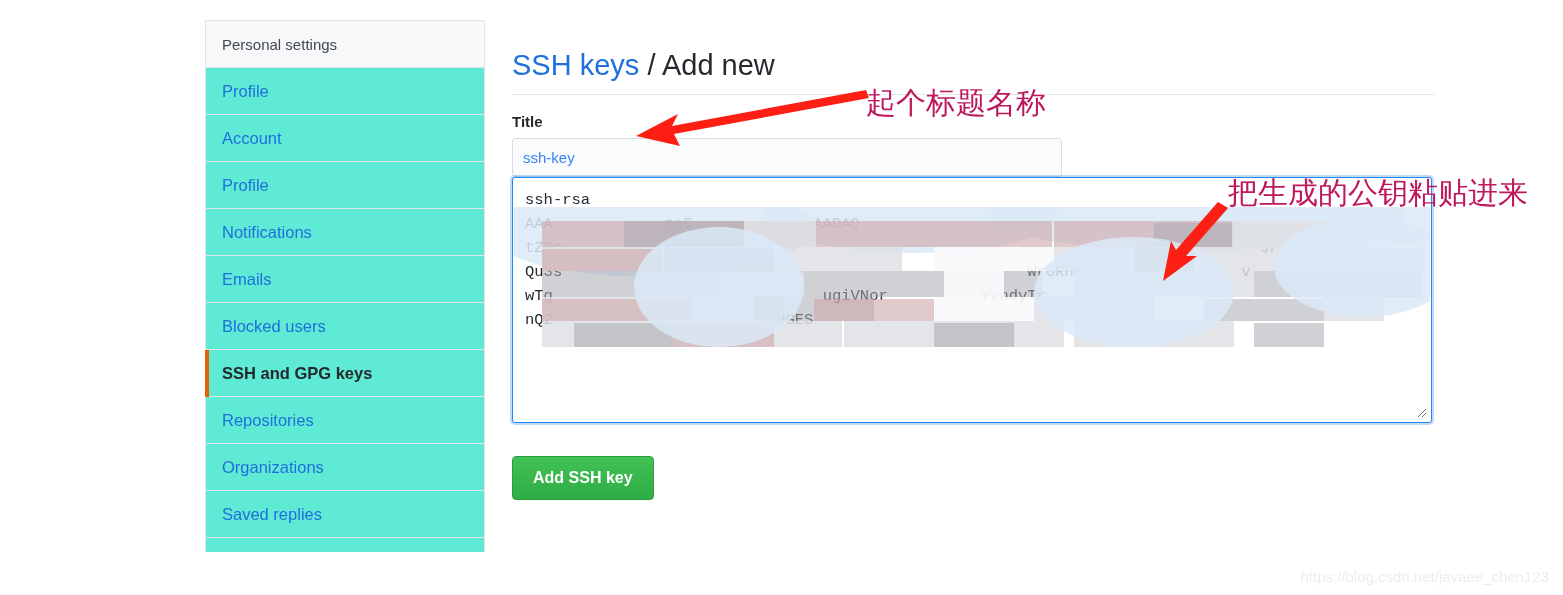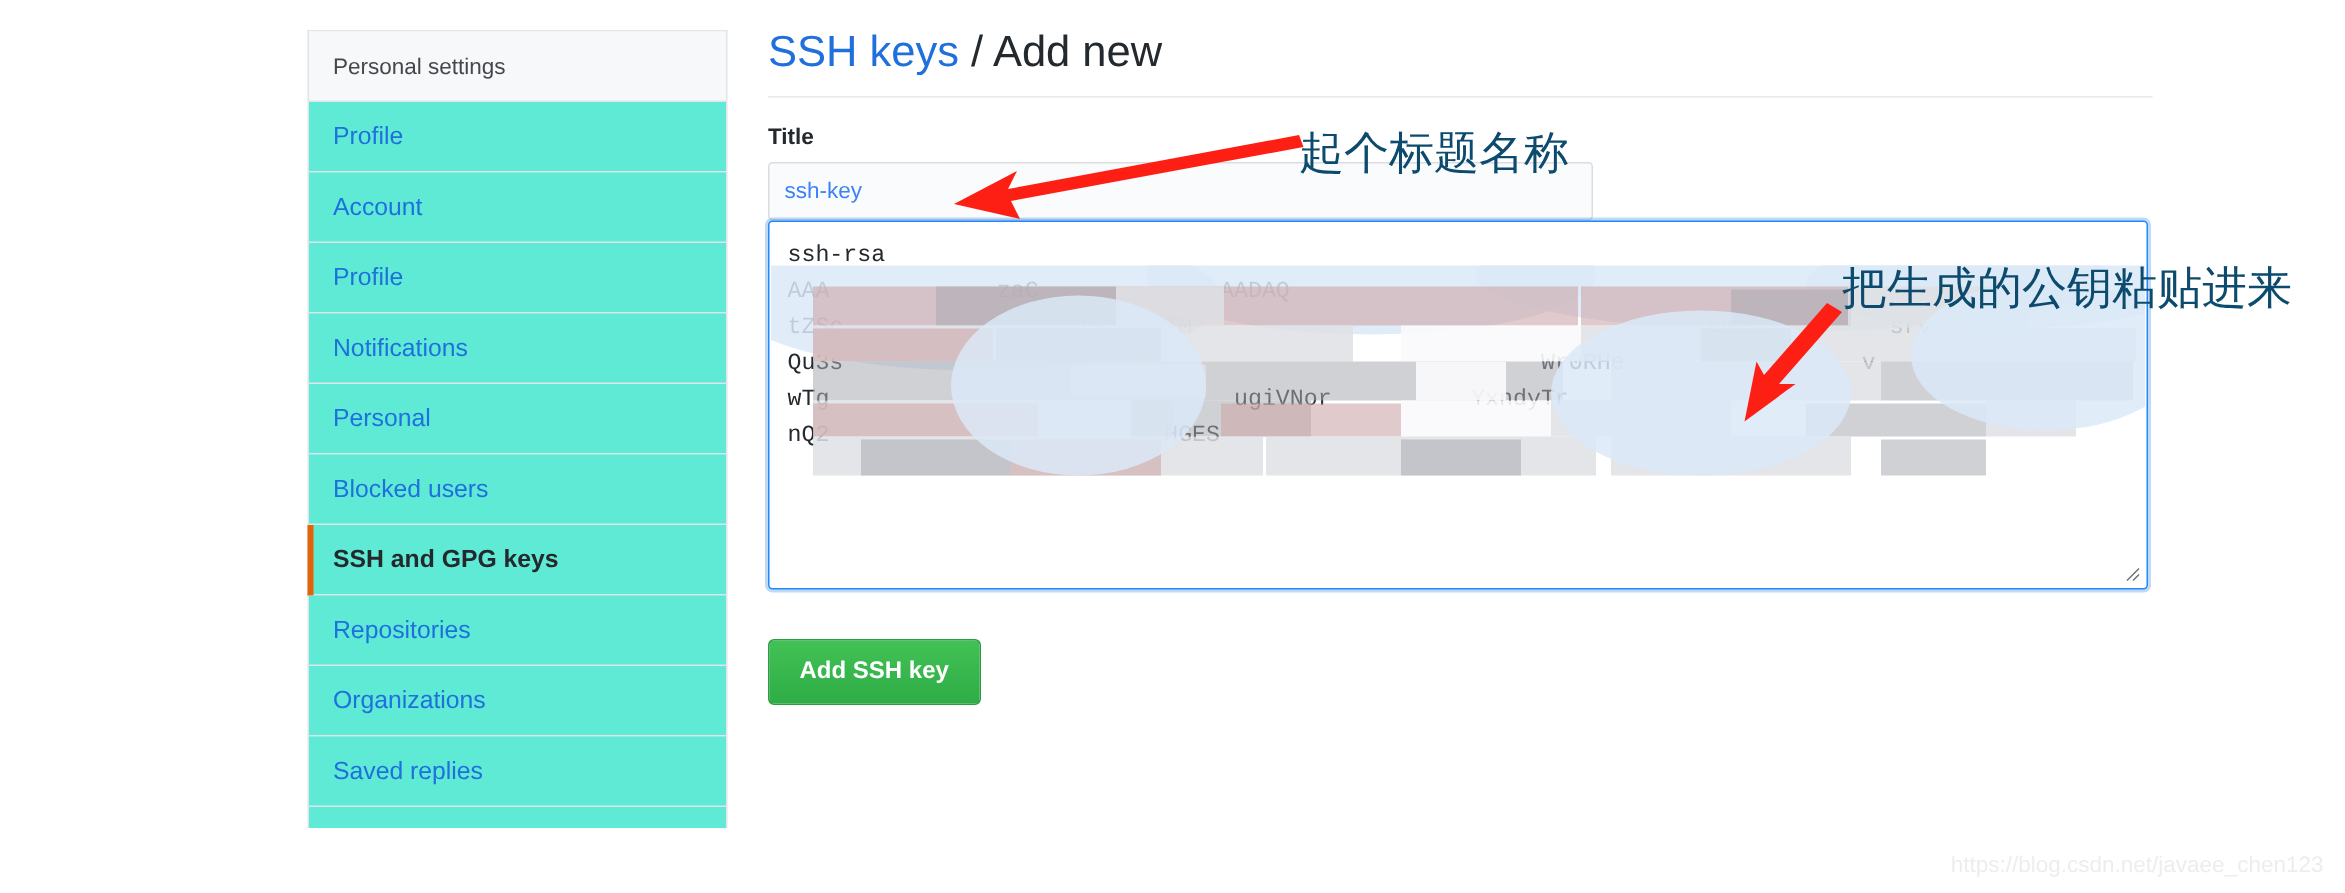--- a/index.html
+++ b/index.html
@@ -68,20 +68,21 @@
     left: 512px; top: 20px;
     width: 925px;
   }
   #page-title {
     font-size: 29px;
     color: #24292e;
     font-weight: normal;
     line-height: 1.1;
     padding-bottom: 12px;
     white-space: nowrap;
+    margin-top: 30px;
   }
   #page-title .link { color: #1f6fdd; }
   .rule {
     height: 1px;
     background: #e6e8ea;
     width: 923px;
     margin-bottom: 18px;
   }
   .field-label {
     font-size: 15px;
@@ -163,21 +164,21 @@
     font-size: 16px;
     font-weight: bold;
     font-family: "Liberation Sans", sans-serif;
     padding: 12px 20px;
     cursor: pointer;
   }
 
   
   .anno-text {
     position: absolute;
-    color: #0c4a6e;
+    color: #be185d;
     font-size: 30px;
     line-height: 1;
     white-space: nowrap;
     font-family: "DejaVu Sans", sans-serif;
   }
   .anno-svg {
     position: absolute;
     left: 0; top: 0;
     width: 1563px; height: 595px;
     pointer-events: none;
@@ -207,21 +208,21 @@
     <div class="side-item">
       <span>Account</span>
     </div>
     <div class="side-item">
       <span>Profile</span>
     </div>
     <div class="side-item">
       <span>Notifications</span>
     </div>
     <div class="side-item">
-      <span>Personal</span>
+      <span>Emails</span>
     </div>
     <div class="side-item">
       <span>Blocked users</span>
     </div>
     <div class="side-item active">
       <span>SSH and GPG keys</span>
     </div>
     <div class="side-item">
       <span>Repositories</span>
     </div>

